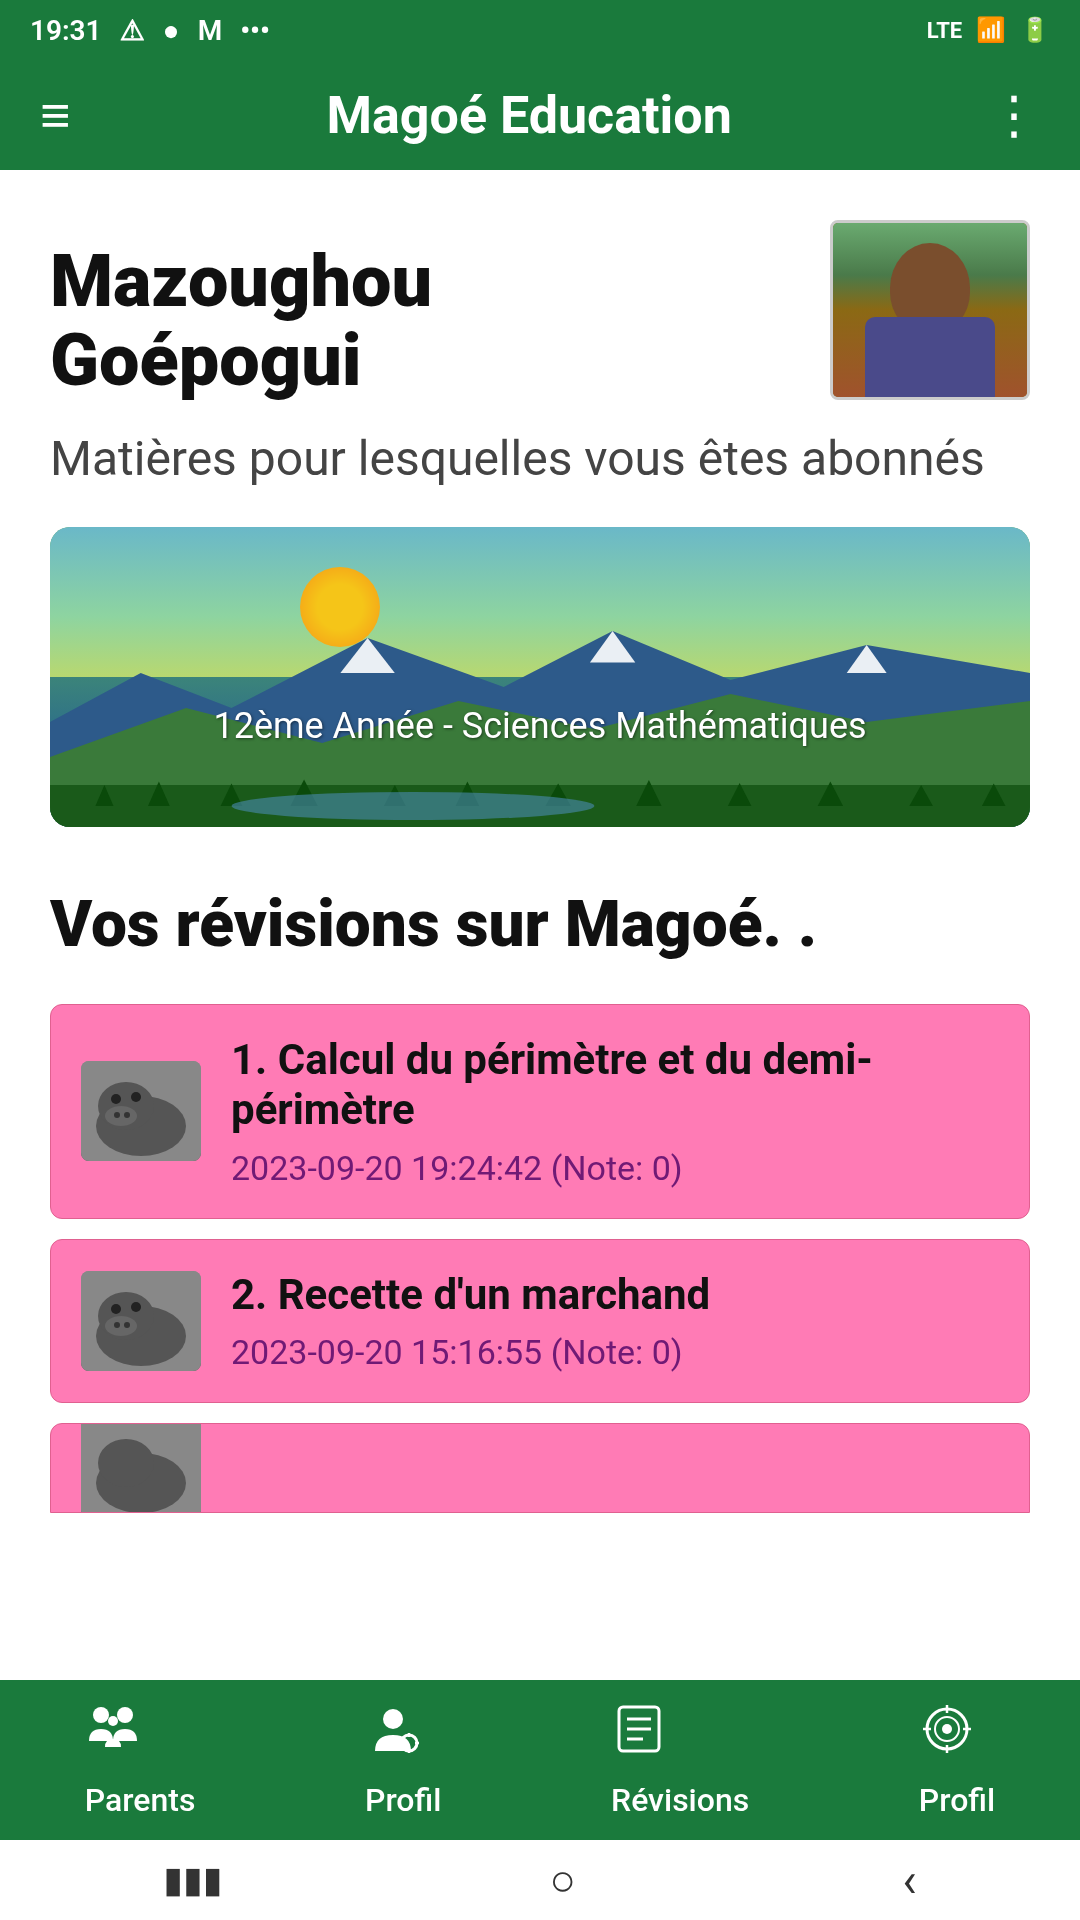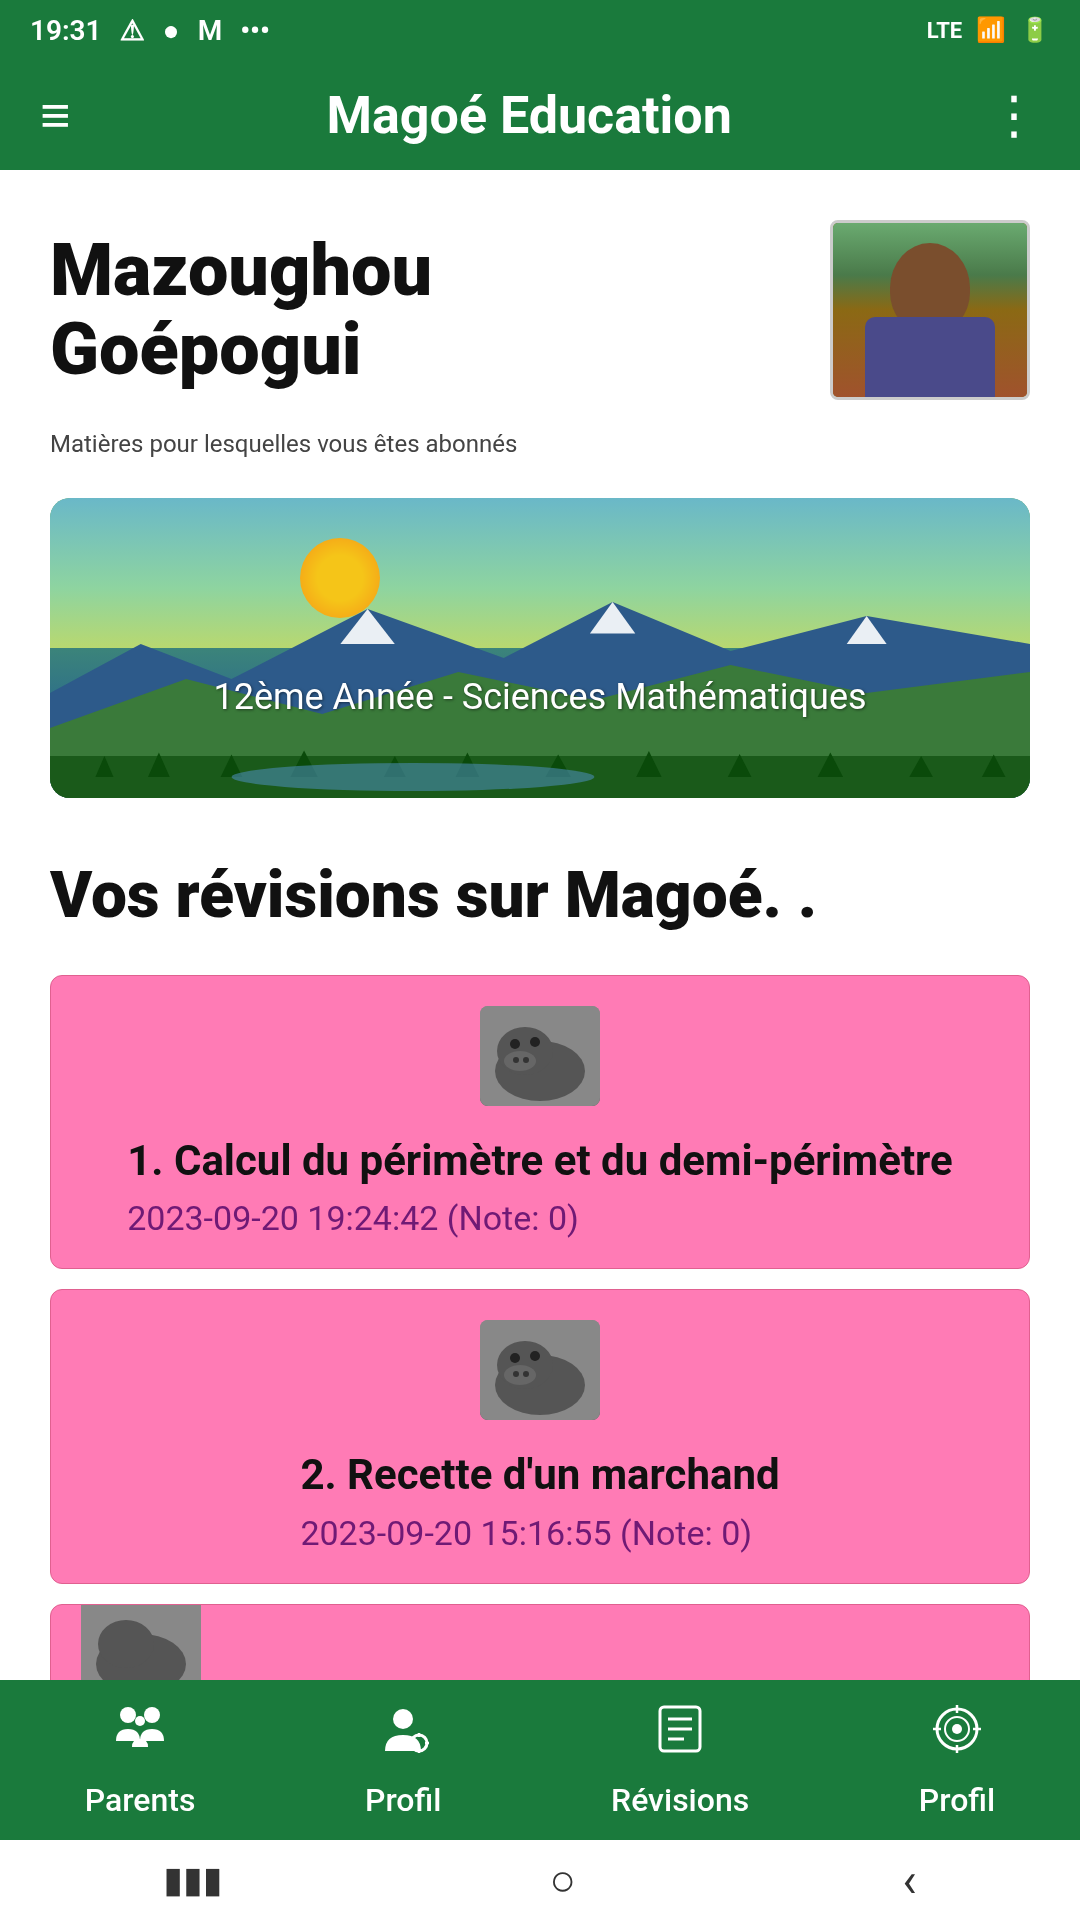--- a/index.html
+++ b/index.html
@@ -57,21 +57,21 @@
 
     
     .main-content {
       padding: 50px 50px 200px 50px;
       background: #ffffff;
     }
 
     
     .user-header {
       display: flex;
-      align-items: center;
+      align-items: flex-end;
       justify-content: space-between;
       margin-bottom: 30px;
     }
     .user-name {
       font-size: 72px;
       font-weight: 900;
       color: #111;
       line-height: 1.1;
       flex: 1;
     }
@@ -112,21 +112,21 @@
       bottom: 0;
       left: 50%;
       transform: translateX(-50%);
       width: 130px;
       height: 80px;
       background: #4a4a8a;
       border-radius: 10px 10px 0 0;
     }
 
     .subscribed-label {
-      font-size: 24px;
+      font-size: 48px;
       color: #444;
       margin-bottom: 40px;
     }
 
     
     .subject-card {
       border-radius: 20px;
       overflow: hidden;
       margin-bottom: 60px;
       height: 300px;
@@ -189,21 +189,20 @@
     
     .revision-item {
       background: #ff7bb5;
       border-radius: 12px;
       display: flex;
       align-items: center;
       padding: 30px 30px;
       margin-bottom: 20px;
       gap: 30px;
       border: 1px solid #e06090;
-      flex-direction: column;
     }
     .revision-thumb {
       width: 120px;
       height: 100px;
       border-radius: 8px;
       overflow: hidden;
       flex-shrink: 0;
       background: #6b6b6b;
       position: relative;
     }
@@ -237,21 +236,21 @@
       width: 1080px;
       height: 160px;
       background: #1a7a3c;
       display: flex;
       align-items: center;
       justify-content: space-around;
     }
     .nav-item {
       display: flex;
       flex-direction: column;
-      align-items: center;
+      align-items: flex-start;
       gap: 10px;
       cursor: pointer;
       color: white;
     }
     .nav-icon {
       font-size: 56px;
       color: white;
     }
     .nav-label {
       font-size: 32px;

